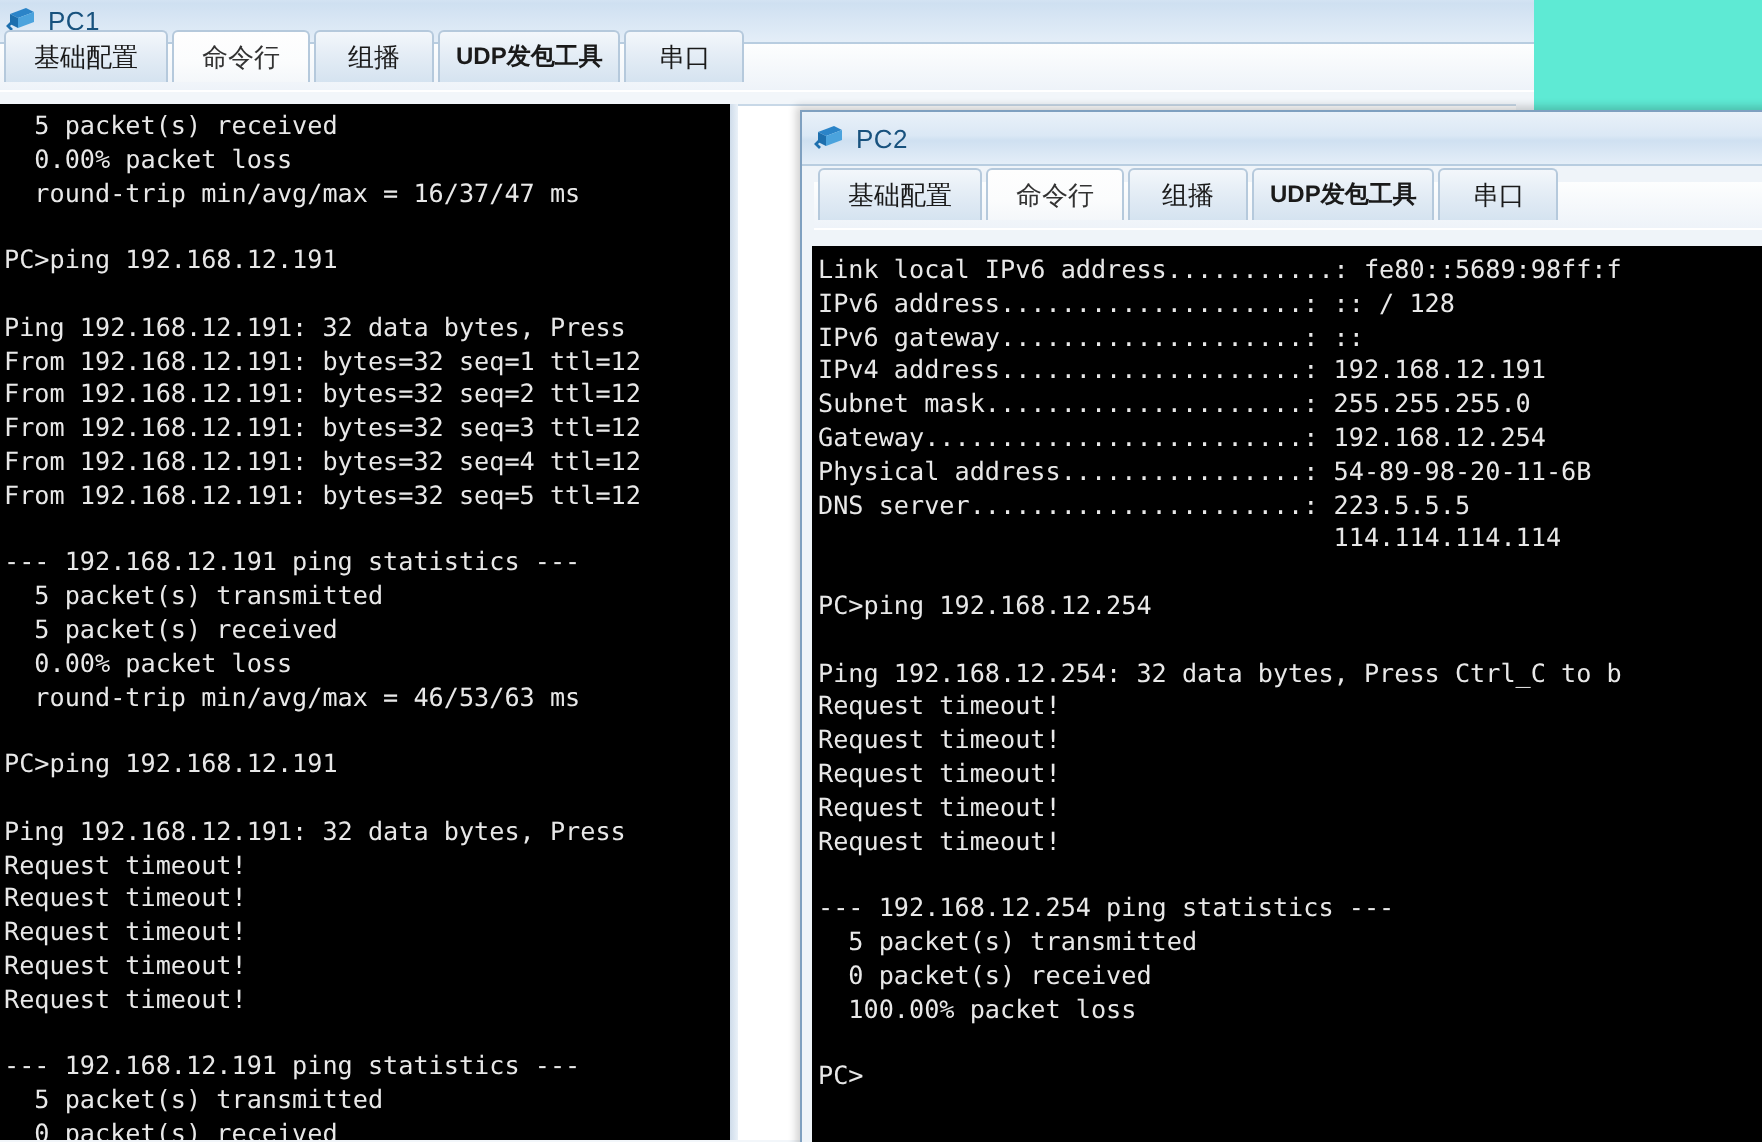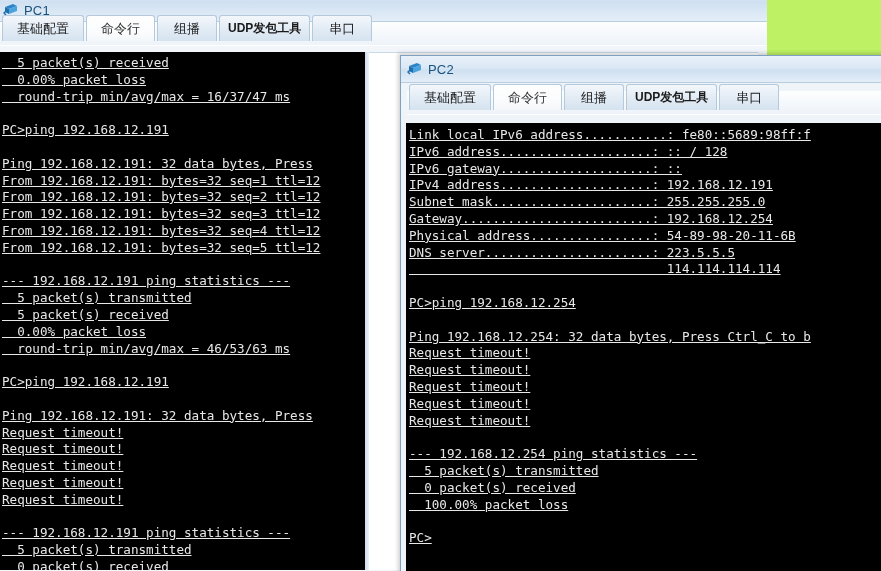--- a/index.html
+++ b/index.html
@@ -6,21 +6,21 @@
     margin: 0;
     padding: 0;
     background: #ffffff;
     font-family: "Liberation Sans", sans-serif;
   }
   #screen {
     position: relative;
     width: 881px;
     height: 571px;
     overflow: hidden;
-    background: #bef264;
+    background: #5eead4;
   }
 
   
   .win {
     position: absolute;
     background: #f0f4f8;
     border: 1px solid #8ba5bf;
     box-sizing: border-box;
     overflow: hidden;
   }
@@ -88,21 +88,21 @@
     background: #000000;
     color: #e8e8e8;
     font-family: "DejaVu Sans Mono", "Liberation Mono", monospace;
     font-size: 12.6px;
     line-height: 16.8px;
     white-space: pre;
     overflow: hidden;
     position: relative;
     box-sizing: border-box;
   }
-  .tline { height: 16.8px; text-decoration: underline; }
+  .tline { height: 16.8px; }
 
   
   #pc1 {
     left: -3px;
     top: -22px;
     width: 770px;
     height: 596px;
     border: none;
     background: #eff4f9;
   }

